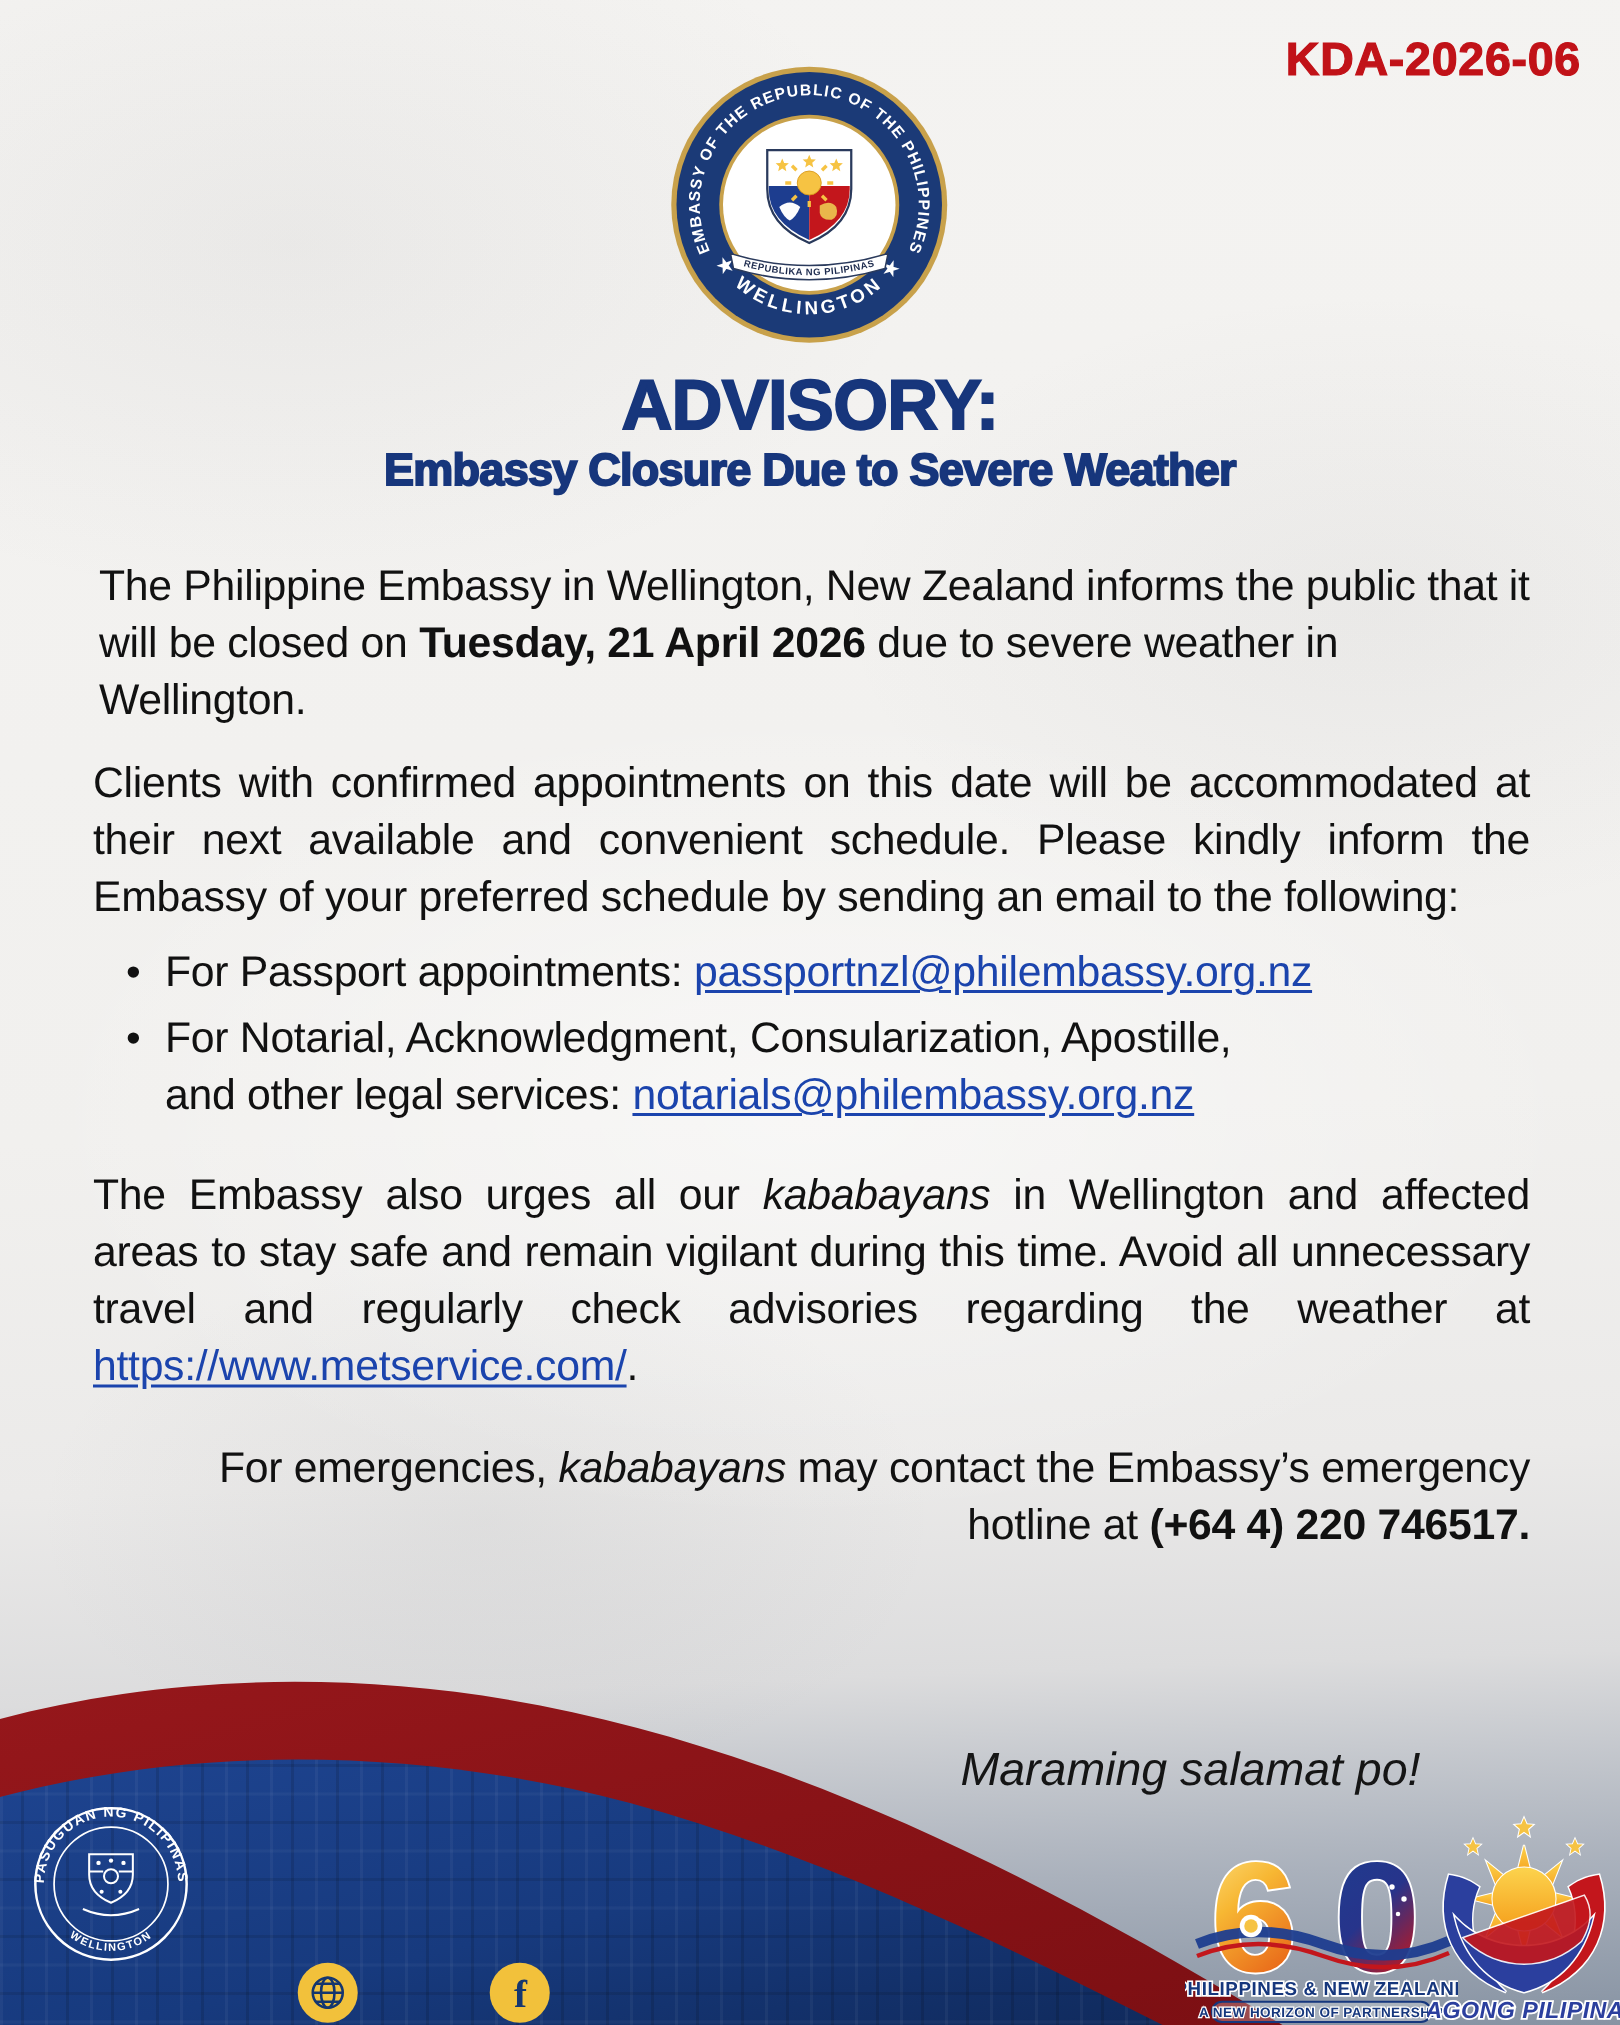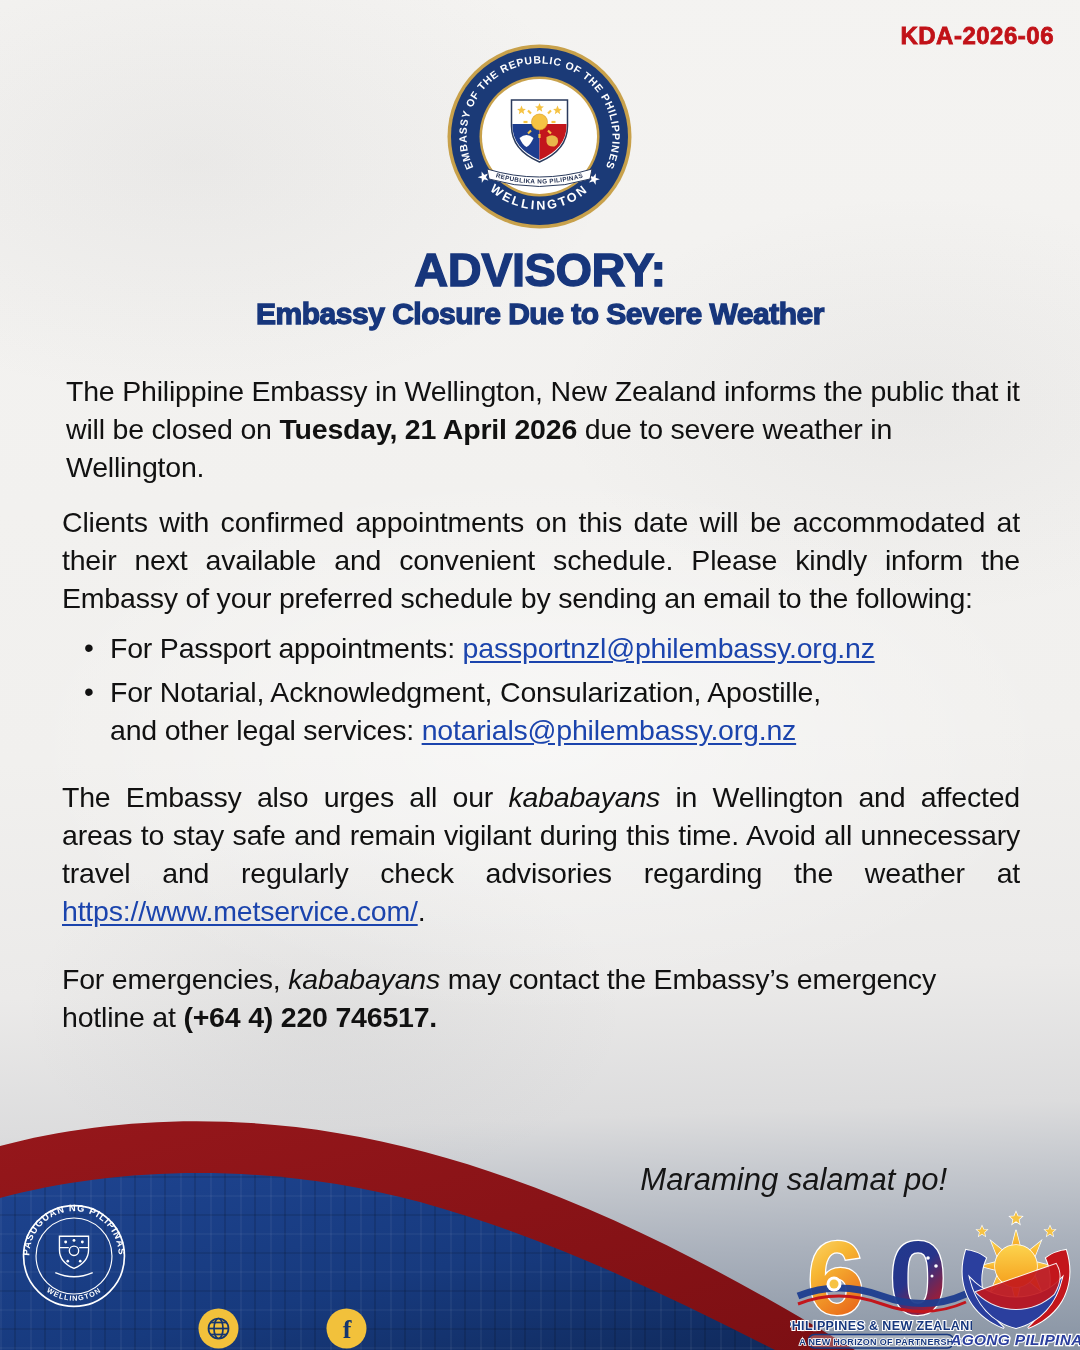--- a/index.html
+++ b/index.html
@@ -7,37 +7,37 @@
     position:relative;width:1080px;height:1350px;overflow:hidden;
     font-family:"Liberation Sans",sans-serif;
     background:
       radial-gradient(ellipse 700px 400px at 18% 12%, rgba(120,120,125,.08), transparent 60%),
       radial-gradient(ellipse 600px 350px at 85% 30%, rgba(120,120,125,.07), transparent 60%),
       radial-gradient(ellipse 800px 420px at 50% 55%, rgba(255,255,255,.5), transparent 65%),
       radial-gradient(ellipse 500px 300px at 30% 75%, rgba(110,115,122,.08), transparent 60%),
       linear-gradient(178deg,#f4f3f1 0%,#f1f0ee 55%,#ebeae9 72%,#dcdcdd 82%,#aab1bc 92%,#8793a3 100%);
   }
   
-  .ref{position:absolute;top:22px;right:26px;font-size:24px;font-weight:700;
+  .ref{position:absolute;top:22px;right:26px;font-size:31px;font-weight:700;
        -webkit-text-stroke:.8px #c11218;color:#c11218;letter-spacing:.5px;}
   
   .seal{position:absolute;left:447px;top:44px;width:185px;height:185px;}
   
   .title{position:absolute;left:0;width:1080px;text-align:center;color:#17367c;
          font-weight:700;-webkit-text-stroke:1.3px #17367c;letter-spacing:-.5px;}
   .title.l1{top:242px;font-size:47px;}
   .title.l2{top:297px;font-size:30px;}
   
   .content{position:absolute;left:62px;top:372px;width:958px;color:#111;
            font-size:28.5px;line-height:38px;letter-spacing:-.2px;}
   .content p{margin:0;}
   .p1{margin-left:4px !important;}
   .p2{margin-top:17px !important;text-align:justify;}
   .p3{margin-top:29px !important;text-align:justify;}
-  .p4{margin-top:30px !important;}
+  .p4{margin-top:30px !important;text-align:right;}
   .blist{margin:12px 0 0 0;padding:0 0 0 48px;list-style:none;}
   .blist li{position:relative;margin-bottom:6px;}
   .blist li::before{content:"•";position:absolute;left:-26px;top:0;font-size:28px;}
   .lnk{color:#1b44ad;text-decoration:underline;text-underline-offset:3px;cursor:pointer;}
   b{font-weight:700;} i{font-style:italic;}
   .thanks{position:absolute;top:1162px;right:133px;font-size:31px;font-style:italic;color:#151515;}
   
   .fsvg{position:absolute;left:0;top:1100px;width:1080px;height:250px;z-index:1;}
   .fcontent{position:absolute;left:0;top:0;width:1080px;height:1350px;z-index:3;pointer-events:none;}
   .fcontent *{pointer-events:auto;}

